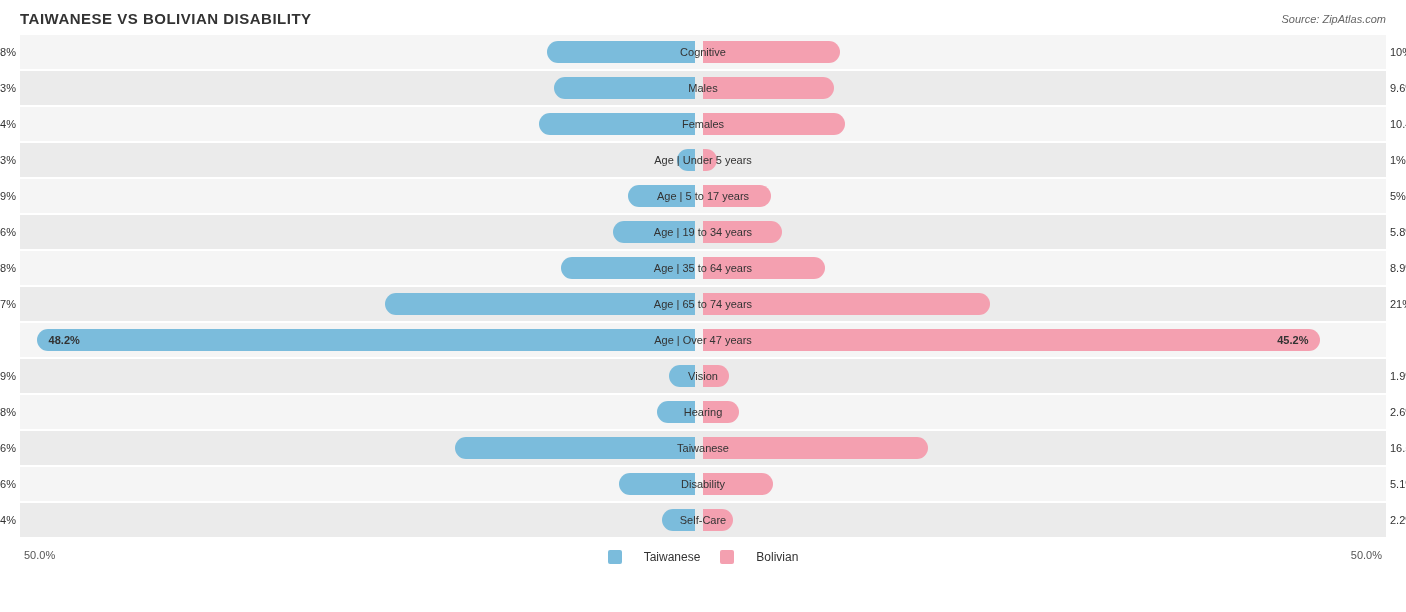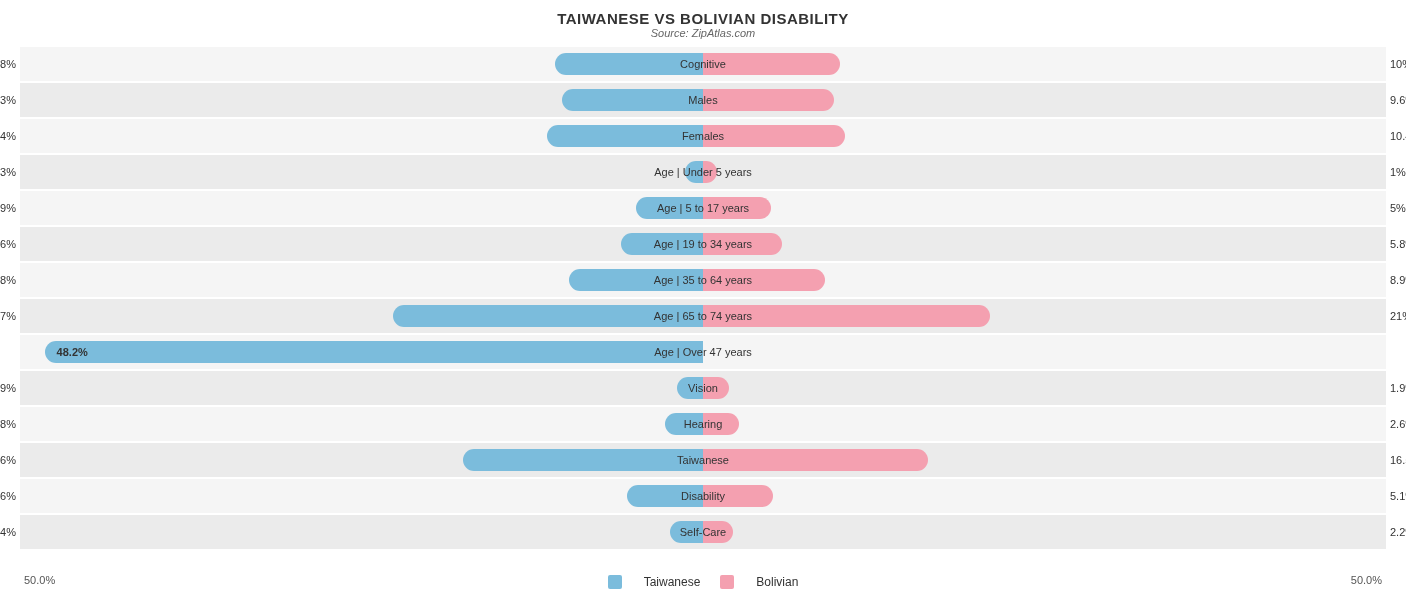--- a/index.html
+++ b/index.html
@@ -8,21 +8,20 @@
       background: #fff;
       width: 1406px;
       min-height: 612px;
       padding: 10px 20px 20px 20px;
     }
     .header {
       display: flex;
       justify-content: space-between;
       align-items: center;
       margin-bottom: 8px;
-      flex-direction: column;
     }
     .title {
       font-size: 15px;
       font-weight: bold;
       color: #333;
       text-transform: uppercase;
       letter-spacing: 0.5px;
     }
     .source {
       font-size: 11px;
@@ -65,21 +64,21 @@
     }
     .left-bar {
       height: 22px;
       background: #7bbcdc;
       border-radius: 11px 0 0 11px;
       display: flex;
       align-items: center;
       justify-content: flex-start;
       padding-left: 6px;
       position: absolute;
-      right: 0;
+      right: 8px;
       min-width: 4px;
     }
     .right-bar {
       height: 22px;
       background: #f4a0b0;
       border-radius: 0 11px 11px 0;
       display: flex;
       align-items: center;
       justify-content: flex-end;
       padding-right: 6px;
@@ -132,21 +131,21 @@
       left: auto;
       right: 6px;
       color: #333;
       font-size: 11px;
       font-weight: bold;
     }
     .footer {
       display: flex;
       justify-content: space-between;
       align-items: center;
-      margin-top: 22px;
+      margin-top: 9px;
       padding: 0 4px;
     }
     .footer-left {
       font-size: 11px;
       color: #555;
     }
     .footer-right {
       font-size: 11px;
       color: #555;
     }
@@ -266,20 +265,25 @@
         <span class="right-value">21%</span>
       </div>
     </div>
     <div class="bar-row">
       <div class="left-side">
         <div class="left-bar overflow" style="width: 96.4%;">
           <span class="left-value inside" style="position: relative; left: 6px; right: auto; color: rgb(51, 51, 51); font-weight: bold;">48.2%</span>
         </div>
       </div>
       <span class="bar-label">Age | Over 47 years</span>
+      <div class="right-side">
+        <div class="right-bar overflow" style="width: 90.4%;">
+          <span class="right-value inside" style="position: relative; right: 6px; left: auto; color: rgb(51, 51, 51); font-weight: bold;">45.2%</span>
+        </div>
+      </div>
     </div>
     <div class="bar-row">
       <div class="left-side">
         <div class="left-bar" style="width: 3.8%;"></div>
         <span class="left-value">1.9%</span>
       </div>
       <span class="bar-label">Vision</span>
       <div class="right-side">
         <div class="right-bar" style="width: 3.8%;"></div>
         <span class="right-value">1.9%</span>

